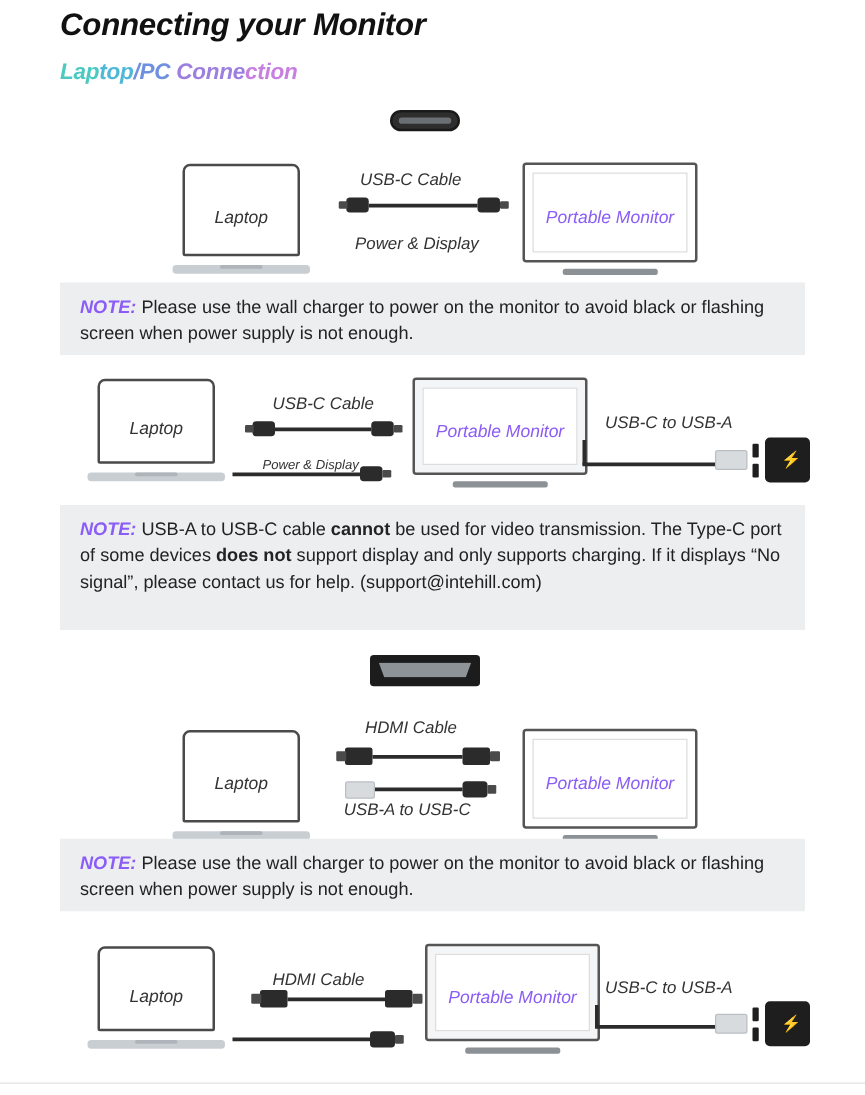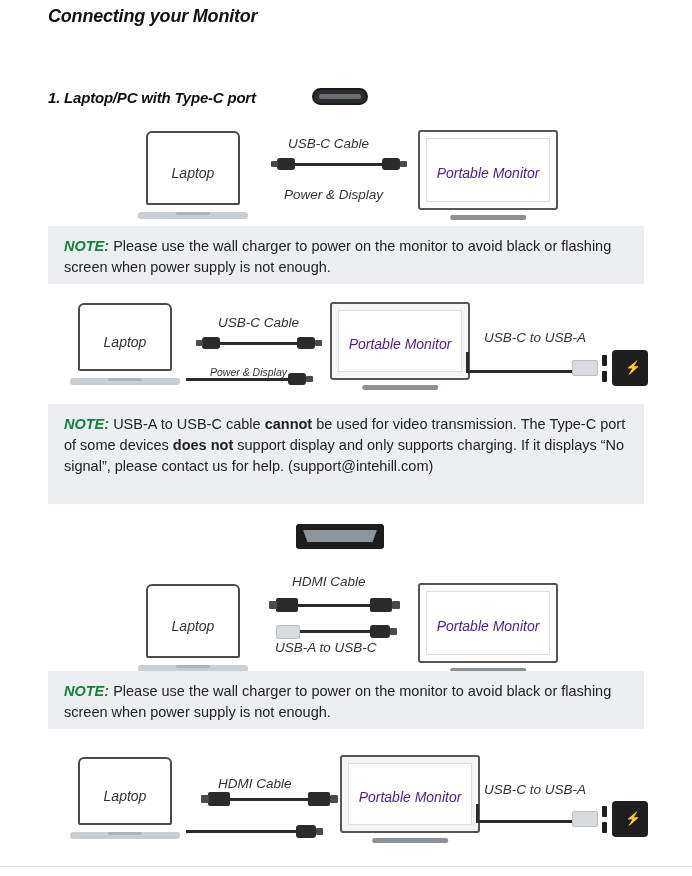--- a/index.html
+++ b/index.html
@@ -10,21 +10,21 @@
     font-family: "Liberation Sans", sans-serif;
     color: #1a1a1a;
     position: relative;
     overflow: hidden;
   }
   .page { position: relative; width: 692px; height: 876px; }
 
   
   .title {
     position:absolute; left:48px; top:6px;
-    font-size: 18px; font-weight: bold; font-style: italic;
+    font-size: 25px; font-weight: bold; font-style: italic;
     letter-spacing: -0.2px; color:#111;
   }
   .subtitle {
     position:absolute; left:48px; top:47px;
     font-size: 18px; font-weight: bold; font-style: italic;
     letter-spacing: -0.2px;
   }
   .subtitle span.c1 { color:#4cc9c0; }
   .subtitle span.c2 { color:#4fb8d8; }
   .subtitle span.c3 { color:#6f8fe0; }
@@ -40,21 +40,21 @@
 
   
   .note {
     position:absolute;
     background:#eceef0;
     padding:10px 14px 10px 16px;
     font-size:14.5px;
     line-height:21px;
     color:#222;
   }
-  .note b.note-label { color:#15803d; font-style:italic; font-weight:bold; }
+  .note b.note-label { color:#8b5cf6; font-style:italic; font-weight:bold; }
   .note .bold { font-weight:bold; }
   .note1 { left:48px; top:226px; width:596px; height:58px; }
   .note2 { left:48px; top:404px; width:596px; height:100px; }
   .note3 { left:48px; top:671px; width:596px; height:58px; }
 
   
   .laptop { position:absolute; }
   .laptop .screen {
     position:absolute; left:8px; top:0; width:calc(100% - 16px); height:calc(100% - 14px);
     border:2px solid #4a4a4a; border-radius:6px 6px 2px 2px; background:#fff;
@@ -77,21 +77,21 @@
   .monitor .frame {
     position:absolute; left:0; top:0; width:100%; height:calc(100% - 10px);
     border:2px solid #555; border-radius:3px; background:#fff;
   }
   .monitor .inner {
     position:absolute; left:6px; top:6px; right:6px; bottom:6px;
     border:1px solid #ddd; background:#fff;
   }
   .monitor .label {
     position:absolute; left:0; right:0; top:50%; transform:translateY(-60%);
-    text-align:center; font-size:14px; font-style:italic; color:#4c1d95;
+    text-align:center; font-size:14px; font-style:italic; color:#8b5cf6;
   }
   .monitor .stand {
     position:absolute; left:50%; transform:translateX(-50%); bottom:0;
     width:54%; height:5px; background:#8c9196; border-radius:2px;
   }
   .monitor.gray .frame { background:#f4f5f6; }
 
   
   .cable-label {
     position:absolute; font-size:13.5px; font-style:italic; color:#333;
@@ -144,22 +144,24 @@
     position:absolute; left:0; width:692px; height:1px; background:#e2e2e2;
   }
 </style>
 </head>
 <body>
 
 <div class="page">
 
   <div class="title">Connecting your Monitor</div>
 
-
-  <div class="sec-head sec1">1. Laptop/PC with Type-C port</div>
+  <div class="subtitle">
+    <span class="c1">Lap</span><span class="c2">top</span><span class="c3">/PC </span><span class="c4">Conne</span><span class="c5">ction</span>
+  </div>
+
   <div class="typec-icon" style="left:312px; top:88px;"></div>
 
   <div class="laptop" style="left:138px; top:131px; width:110px; height:88px;">
     <div class="screen"></div>
     <div class="label">Laptop</div>
     <div class="base"></div>
     <div class="notch"></div>
   </div>
 
   <div class="cable-label" style="left:288px; top:136px;">USB-C Cable</div>

